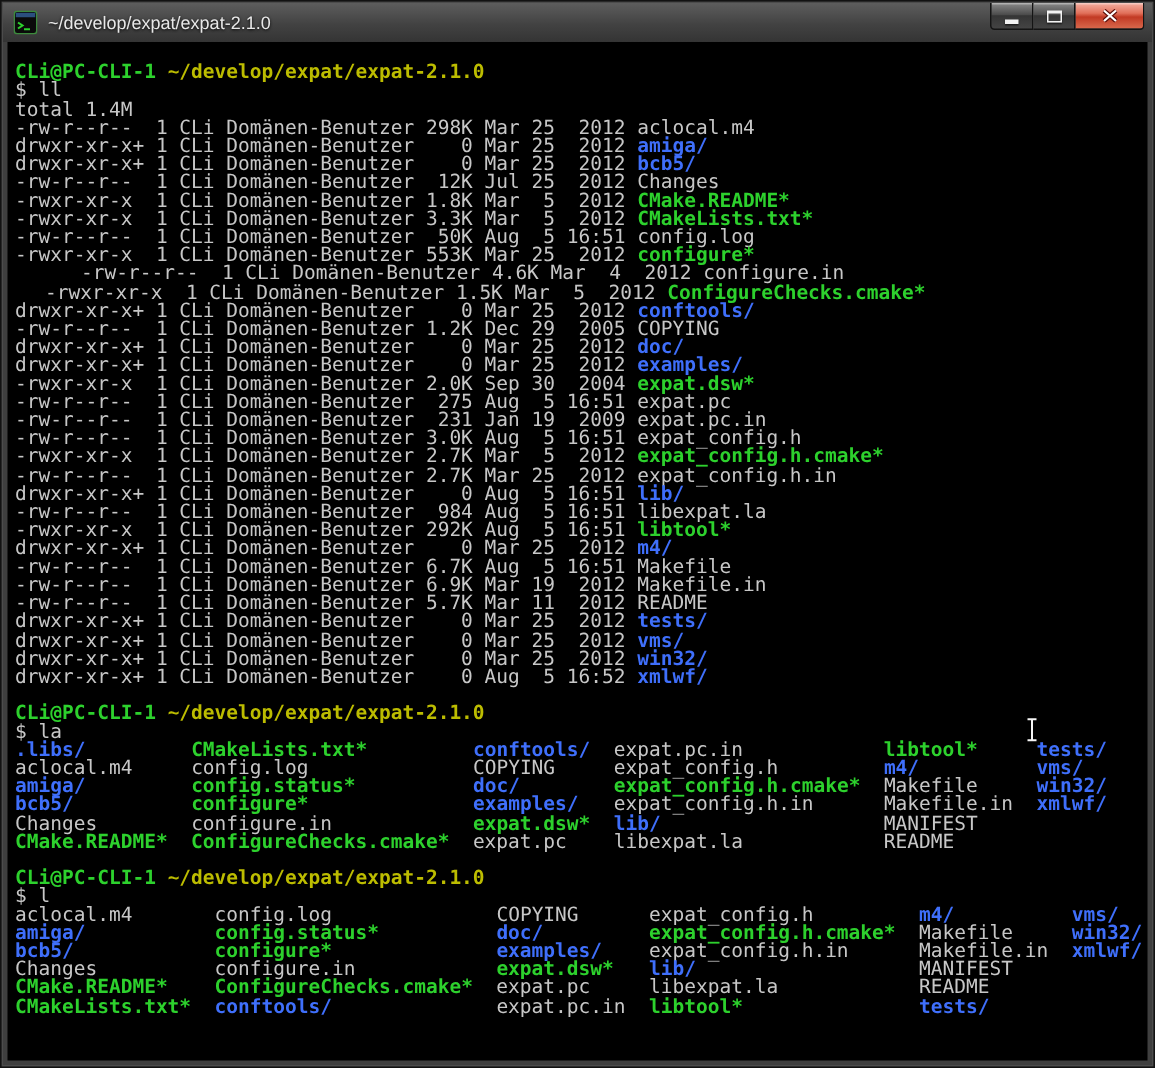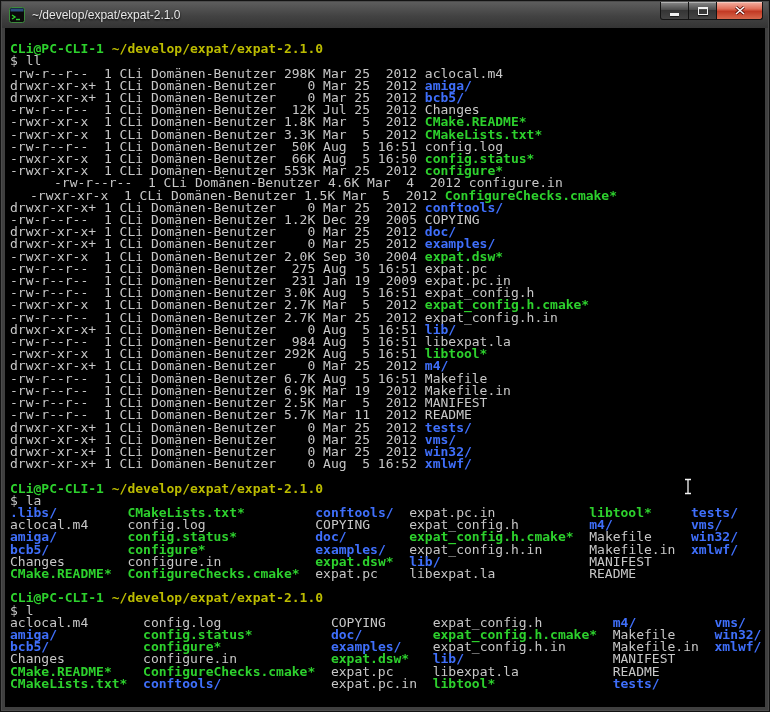--- a/index.html
+++ b/index.html
@@ -73,48 +73,47 @@
         </svg>
       </div>
     </div>
   </div>
 
   <div class="terminal">
     <div id="term-out">
         <div class="tl"><span> </span></div>
         <div class="tl"><span class="b" style="color: rgb(45, 209, 45);">CLi@PC-CLI-1</span><span> </span><span class="b" style="color: rgb(188, 188, 0);">~/develop/expat/expat-2.1.0</span></div>
         <div class="tl"><span style="color: rgb(199, 199, 199);">$ ll</span></div>
+        <div class="tl"><span style="color: rgb(199, 199, 199);">total 1.4M</span></div>
         <div class="tl"><span style="color: rgb(199, 199, 199);">-rw-r--r--  1 CLi Domänen-Benutzer 298K Mar 25  2012 </span><span style="color: rgb(199, 199, 199);">aclocal.m4</span></div>
         <div class="tl"><span style="color: rgb(199, 199, 199);">drwxr-xr-x+ 1 CLi Domänen-Benutzer    0 Mar 25  2012 </span><span class="b" style="color: rgb(63, 111, 251);">amiga/</span></div>
         <div class="tl"><span style="color: rgb(199, 199, 199);">drwxr-xr-x+ 1 CLi Domänen-Benutzer    0 Mar 25  2012 </span><span class="b" style="color: rgb(63, 111, 251);">bcb5/</span></div>
         <div class="tl"><span style="color: rgb(199, 199, 199);">-rw-r--r--  1 CLi Domänen-Benutzer  12K Jul 25  2012 </span><span style="color: rgb(199, 199, 199);">Changes</span></div>
         <div class="tl"><span style="color: rgb(199, 199, 199);">-rwxr-xr-x  1 CLi Domänen-Benutzer 1.8K Mar  5  2012 </span><span class="b" style="color: rgb(45, 209, 45);">CMake.README*</span></div>
         <div class="tl"><span style="color: rgb(199, 199, 199);">-rwxr-xr-x  1 CLi Domänen-Benutzer 3.3K Mar  5  2012 </span><span class="b" style="color: rgb(45, 209, 45);">CMakeLists.txt*</span></div>
         <div class="tl"><span style="color: rgb(199, 199, 199);">-rw-r--r--  1 CLi Domänen-Benutzer  50K Aug  5 16:51 </span><span style="color: rgb(199, 199, 199);">config.log</span></div>
-        <div class="tl"><span style="color: rgb(199, 199, 199);">-rwxr-xr-x  1 CLi Domänen-Benutzer  66K Aug  5 16:50 </span><span class="b" style="color: rgb(45, 209, 45);">config.status*</span></div>
         <div class="tl"><span style="color: rgb(199, 199, 199);">-rwxr-xr-x  1 CLi Domänen-Benutzer 553K Mar 25  2012 </span><span class="b" style="color: rgb(45, 209, 45);">configure*</span></div>
         <div class="tl"><span style="color: rgb(199, 199, 199); margin-left: 44px;">-rw-r--r--  1 CLi Domänen-Benutzer 4.6K Mar  4  2012 </span><span style="color: rgb(199, 199, 199);">configure.in</span></div>
         <div class="tl"><span style="color: rgb(199, 199, 199); margin-left: 20px;">-rwxr-xr-x  1 CLi Domänen-Benutzer 1.5K Mar  5  2012 </span><span class="b" style="color: rgb(45, 209, 45);">ConfigureChecks.cmake*</span></div>
         <div class="tl"><span style="color: rgb(199, 199, 199);">drwxr-xr-x+ 1 CLi Domänen-Benutzer    0 Mar 25  2012 </span><span class="b" style="color: rgb(63, 111, 251);">conftools/</span></div>
         <div class="tl"><span style="color: rgb(199, 199, 199);">-rw-r--r--  1 CLi Domänen-Benutzer 1.2K Dec 29  2005 </span><span style="color: rgb(199, 199, 199);">COPYING</span></div>
         <div class="tl"><span style="color: rgb(199, 199, 199);">drwxr-xr-x+ 1 CLi Domänen-Benutzer    0 Mar 25  2012 </span><span class="b" style="color: rgb(63, 111, 251);">doc/</span></div>
         <div class="tl"><span style="color: rgb(199, 199, 199);">drwxr-xr-x+ 1 CLi Domänen-Benutzer    0 Mar 25  2012 </span><span class="b" style="color: rgb(63, 111, 251);">examples/</span></div>
         <div class="tl"><span style="color: rgb(199, 199, 199);">-rwxr-xr-x  1 CLi Domänen-Benutzer 2.0K Sep 30  2004 </span><span class="b" style="color: rgb(45, 209, 45);">expat.dsw*</span></div>
         <div class="tl"><span style="color: rgb(199, 199, 199);">-rw-r--r--  1 CLi Domänen-Benutzer  275 Aug  5 16:51 </span><span style="color: rgb(199, 199, 199);">expat.pc</span></div>
         <div class="tl"><span style="color: rgb(199, 199, 199);">-rw-r--r--  1 CLi Domänen-Benutzer  231 Jan 19  2009 </span><span style="color: rgb(199, 199, 199);">expat.pc.in</span></div>
         <div class="tl"><span style="color: rgb(199, 199, 199);">-rw-r--r--  1 CLi Domänen-Benutzer 3.0K Aug  5 16:51 </span><span style="color: rgb(199, 199, 199);">expat_config.h</span></div>
         <div class="tl"><span style="color: rgb(199, 199, 199);">-rwxr-xr-x  1 CLi Domänen-Benutzer 2.7K Mar  5  2012 </span><span class="b" style="color: rgb(45, 209, 45);">expat_config.h.cmake*</span></div>
         <div class="tl"><span style="color: rgb(199, 199, 199);">-rw-r--r--  1 CLi Domänen-Benutzer 2.7K Mar 25  2012 </span><span style="color: rgb(199, 199, 199);">expat_config.h.in</span></div>
         <div class="tl"><span style="color: rgb(199, 199, 199);">drwxr-xr-x+ 1 CLi Domänen-Benutzer    0 Aug  5 16:51 </span><span class="b" style="color: rgb(63, 111, 251);">lib/</span></div>
         <div class="tl"><span style="color: rgb(199, 199, 199);">-rw-r--r--  1 CLi Domänen-Benutzer  984 Aug  5 16:51 </span><span style="color: rgb(199, 199, 199);">libexpat.la</span></div>
         <div class="tl"><span style="color: rgb(199, 199, 199);">-rwxr-xr-x  1 CLi Domänen-Benutzer 292K Aug  5 16:51 </span><span class="b" style="color: rgb(45, 209, 45);">libtool*</span></div>
         <div class="tl"><span style="color: rgb(199, 199, 199);">drwxr-xr-x+ 1 CLi Domänen-Benutzer    0 Mar 25  2012 </span><span class="b" style="color: rgb(63, 111, 251);">m4/</span></div>
         <div class="tl"><span style="color: rgb(199, 199, 199);">-rw-r--r--  1 CLi Domänen-Benutzer 6.7K Aug  5 16:51 </span><span style="color: rgb(199, 199, 199);">Makefile</span></div>
         <div class="tl"><span style="color: rgb(199, 199, 199);">-rw-r--r--  1 CLi Domänen-Benutzer 6.9K Mar 19  2012 </span><span style="color: rgb(199, 199, 199);">Makefile.in</span></div>
-        <div class="tl"><span style="color: rgb(199, 199, 199);">-rw-r--r--  1 CLi Domänen-Benutzer 2.5K Mar  5  2012 </span><span style="color: rgb(199, 199, 199);">MANIFEST</span></div>
         <div class="tl"><span style="color: rgb(199, 199, 199);">-rw-r--r--  1 CLi Domänen-Benutzer 5.7K Mar 11  2012 </span><span style="color: rgb(199, 199, 199);">README</span></div>
         <div class="tl"><span style="color: rgb(199, 199, 199);">drwxr-xr-x+ 1 CLi Domänen-Benutzer    0 Mar 25  2012 </span><span class="b" style="color: rgb(63, 111, 251);">tests/</span></div>
         <div class="tl"><span style="color: rgb(199, 199, 199);">drwxr-xr-x+ 1 CLi Domänen-Benutzer    0 Mar 25  2012 </span><span class="b" style="color: rgb(63, 111, 251);">vms/</span></div>
         <div class="tl"><span style="color: rgb(199, 199, 199);">drwxr-xr-x+ 1 CLi Domänen-Benutzer    0 Mar 25  2012 </span><span class="b" style="color: rgb(63, 111, 251);">win32/</span></div>
         <div class="tl"><span style="color: rgb(199, 199, 199);">drwxr-xr-x+ 1 CLi Domänen-Benutzer    0 Aug  5 16:52 </span><span class="b" style="color: rgb(63, 111, 251);">xmlwf/</span></div>
         <div class="tl"><span> </span></div>
         <div class="tl"><span class="b" style="color: rgb(45, 209, 45);">CLi@PC-CLI-1</span><span> </span><span class="b" style="color: rgb(188, 188, 0);">~/develop/expat/expat-2.1.0</span></div>
         <div class="tl"><span style="color: rgb(199, 199, 199);">$ la</span></div>
         <div class="tl"><span class="b" style="color: rgb(63, 111, 251);">.libs/</span><span>         </span><span class="b" style="color: rgb(45, 209, 45);">CMakeLists.txt*</span><span>         </span><span class="b" style="color: rgb(63, 111, 251);">conftools/</span><span>  </span><span style="color: rgb(199, 199, 199);">expat.pc.in</span><span>            </span><span class="b" style="color: rgb(45, 209, 45);">libtool*</span><span>     </span><span class="b" style="color: rgb(63, 111, 251);">tests/</span></div>
         <div class="tl"><span style="color: rgb(199, 199, 199);">aclocal.m4</span><span>     </span><span style="color: rgb(199, 199, 199);">config.log</span><span>              </span><span style="color: rgb(199, 199, 199);">COPYING</span><span>     </span><span style="color: rgb(199, 199, 199);">expat_config.h</span><span>         </span><span class="b" style="color: rgb(63, 111, 251);">m4/</span><span>          </span><span class="b" style="color: rgb(63, 111, 251);">vms/</span></div>

